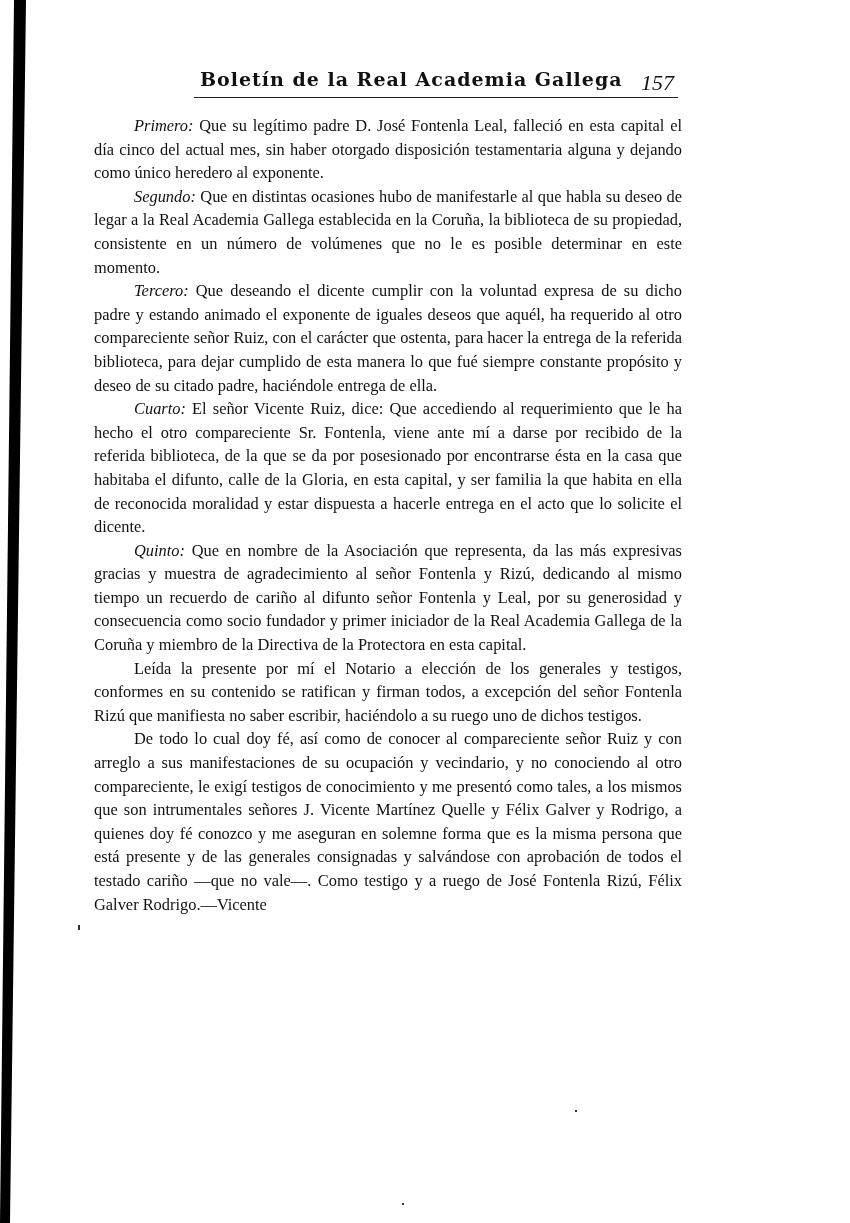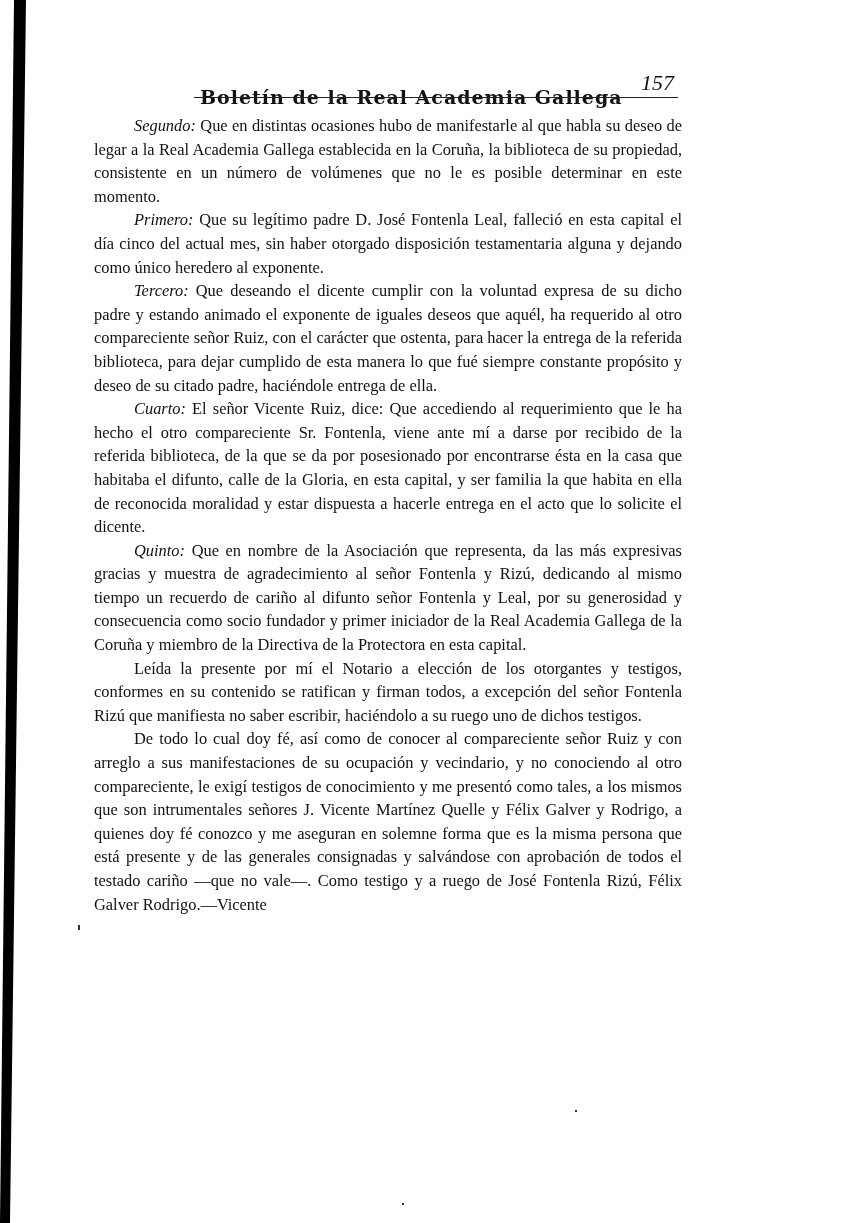--- a/index.html
+++ b/index.html
@@ -12,21 +12,21 @@
       background: #000;
       clip-path: polygon(14px 0, 26px 0, 10px 100%, 0 100%);
       width: 26px; left: 0;
     }
     .header {
       position: absolute; top: 64px; left: 200px; width: 478px; height: 34px;
     }
     .running-title {
       position: absolute; left: 0; top: 4px;
       font-family: "DejaVu Serif", serif; font-size: 19px; letter-spacing: 1px; font-weight: bold;
-      font-style: normal; color: #111; margin-top: 18px;
+      font-style: normal; color: #111;
     }
     .page-number {
       position: absolute; right: 4px; top: 6px; font-size: 22px; font-style: italic;
     }
     .header-rule {
       position: absolute; left: 194px; top: 97px; width: 484px; height: 0; border-top: 1.5px solid #222;
     }
     .body-text {
       position: absolute; top: 114px; left: 94px; width: 588px;
       font-size: 16.4px; line-height: 23.6px; text-align: justify;
@@ -41,24 +41,24 @@
 
 <div class="edge-bar"></div>
 
 <div class="header">
   <span class="running-title">Boletín de la Real Academia Gallega</span>
   <span class="page-number">157</span>
 </div>
 <div class="header-rule"></div>
 
 <div class="body-text">
+  <p class="para"><span class="lead">Primero:</span><span> Que su legítimo padre D. José Fontenla Leal, falleció en esta capital el día cinco del actual mes, sin haber otorgado disposición testamentaria alguna y dejando como único heredero al exponente.</span></p>
   <p class="para"><span class="lead">Segundo:</span><span> Que en distintas ocasiones hubo de manifestarle al que habla su deseo de legar a la Real Academia Gallega establecida en la Coruña, la biblioteca de su propiedad, consistente en un número de volúmenes que no le es posible determinar en este momento.</span></p>
-  <p class="para"><span class="lead">Primero:</span><span> Que su legítimo padre D. José Fontenla Leal, falleció en esta capital el día cinco del actual mes, sin haber otorgado disposición testamentaria alguna y dejando como único heredero al exponente.</span></p>
   <p class="para"><span class="lead">Tercero:</span><span> Que deseando el dicente cumplir con la voluntad expresa de su dicho padre y estando animado el exponente de iguales deseos que aquél, ha requerido al otro compareciente señor Ruiz, con el carácter que ostenta, para hacer la entrega de la referida biblioteca, para dejar cumplido de esta manera lo que fué siempre constante propósito y deseo de su citado padre, haciéndole entrega de ella.</span></p>
   <p class="para"><span class="lead">Cuarto:</span><span> El señor Vicente Ruiz, dice: Que accediendo al requerimiento que le ha hecho el otro compareciente Sr. Fontenla, viene ante mí a darse por recibido de la referida biblioteca, de la que se da por posesionado por encontrarse ésta en la casa que habitaba el difunto, calle de la Gloria, en esta capital, y ser familia la que habita en ella de reconocida moralidad y estar dispuesta a hacerle entrega en el acto que lo solicite el dicente.</span></p>
   <p class="para"><span class="lead">Quinto:</span><span> Que en nombre de la Asociación que representa, da las más expresivas gracias y muestra de agradecimiento al señor Fontenla y Rizú, dedicando al mismo tiempo un recuerdo de cariño al difunto señor Fontenla y Leal, por su generosidad y consecuencia como socio fundador y primer iniciador de la Real Academia Gallega de la Coruña y miembro de la Directiva de la Protectora en esta capital.</span></p>
-  <p class="para"><span class="lead"></span><span>Leída la presente por mí el Notario a elección de los otorgantes y testigos, conformes en su contenido se ratifican y firman todos, a excepción del señor Fontenla Rizú que manifiesta no saber escribir, haciéndolo a su ruego uno de dichos testigos.</span></p>
+  <p class="para"><span class="lead"></span><span>Leída la presente por mí el Notario a elección de los generales y testigos, conformes en su contenido se ratifican y firman todos, a excepción del señor Fontenla Rizú que manifiesta no saber escribir, haciéndolo a su ruego uno de dichos testigos.</span></p>
   <p class="para"><span class="lead"></span><span>De todo lo cual doy fé, así como de conocer al compareciente señor Ruiz y con arreglo a sus manifestaciones de su ocupación y vecindario, y no conociendo al otro compareciente, le exigí testigos de conocimiento y me presentó como tales, a los mismos que son intrumentales señores J. Vicente Martínez Quelle y Félix Galver y Rodrigo, a quienes doy fé conozco y me aseguran en solemne forma que es la misma persona que está presente y de las generales consignadas y salvándose con aprobación de todos el testado cariño —que no vale—. Como testigo y a ruego de José Fontenla Rizú, Félix Galver Rodrigo.—Vicente</span></p>
 </div>
 
 <div class="speck" style="left:78px;top:925px;height:5px;width:2px;"></div>
 <div class="speck" style="left:402px;top:1203px;"></div>
 <div class="speck" style="left:575px;top:1110px;"></div>
 
 </body></html>

